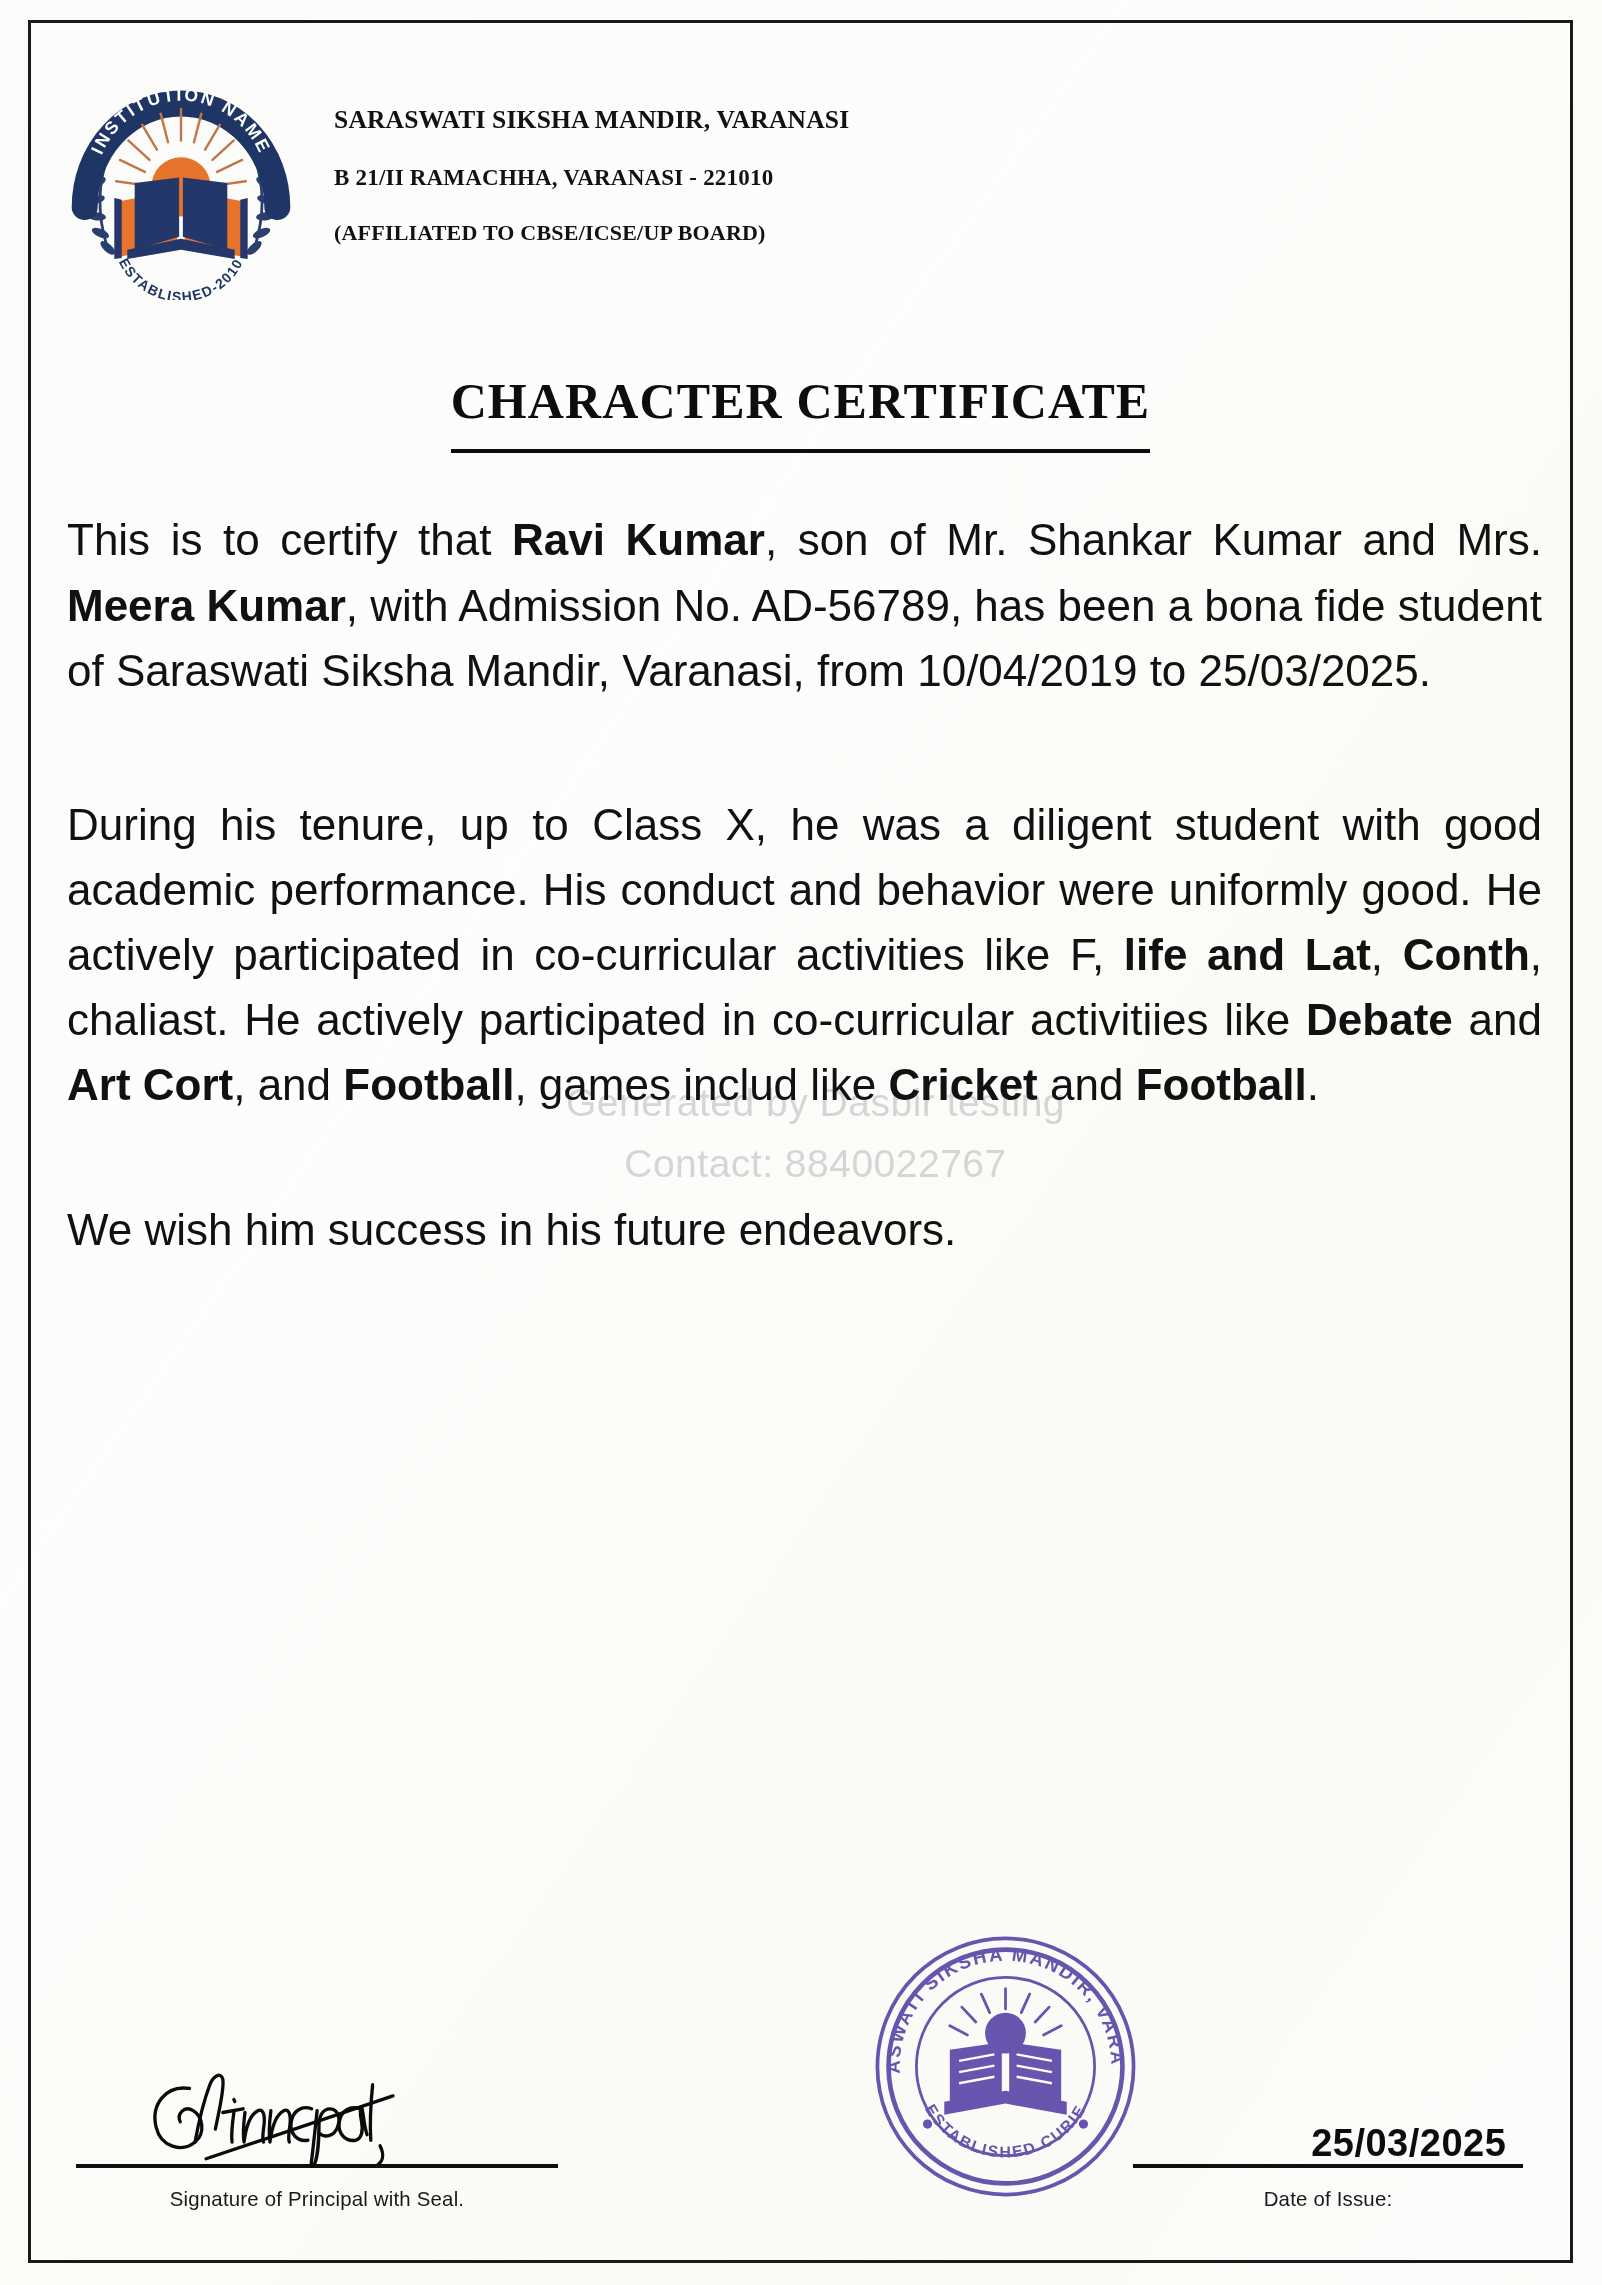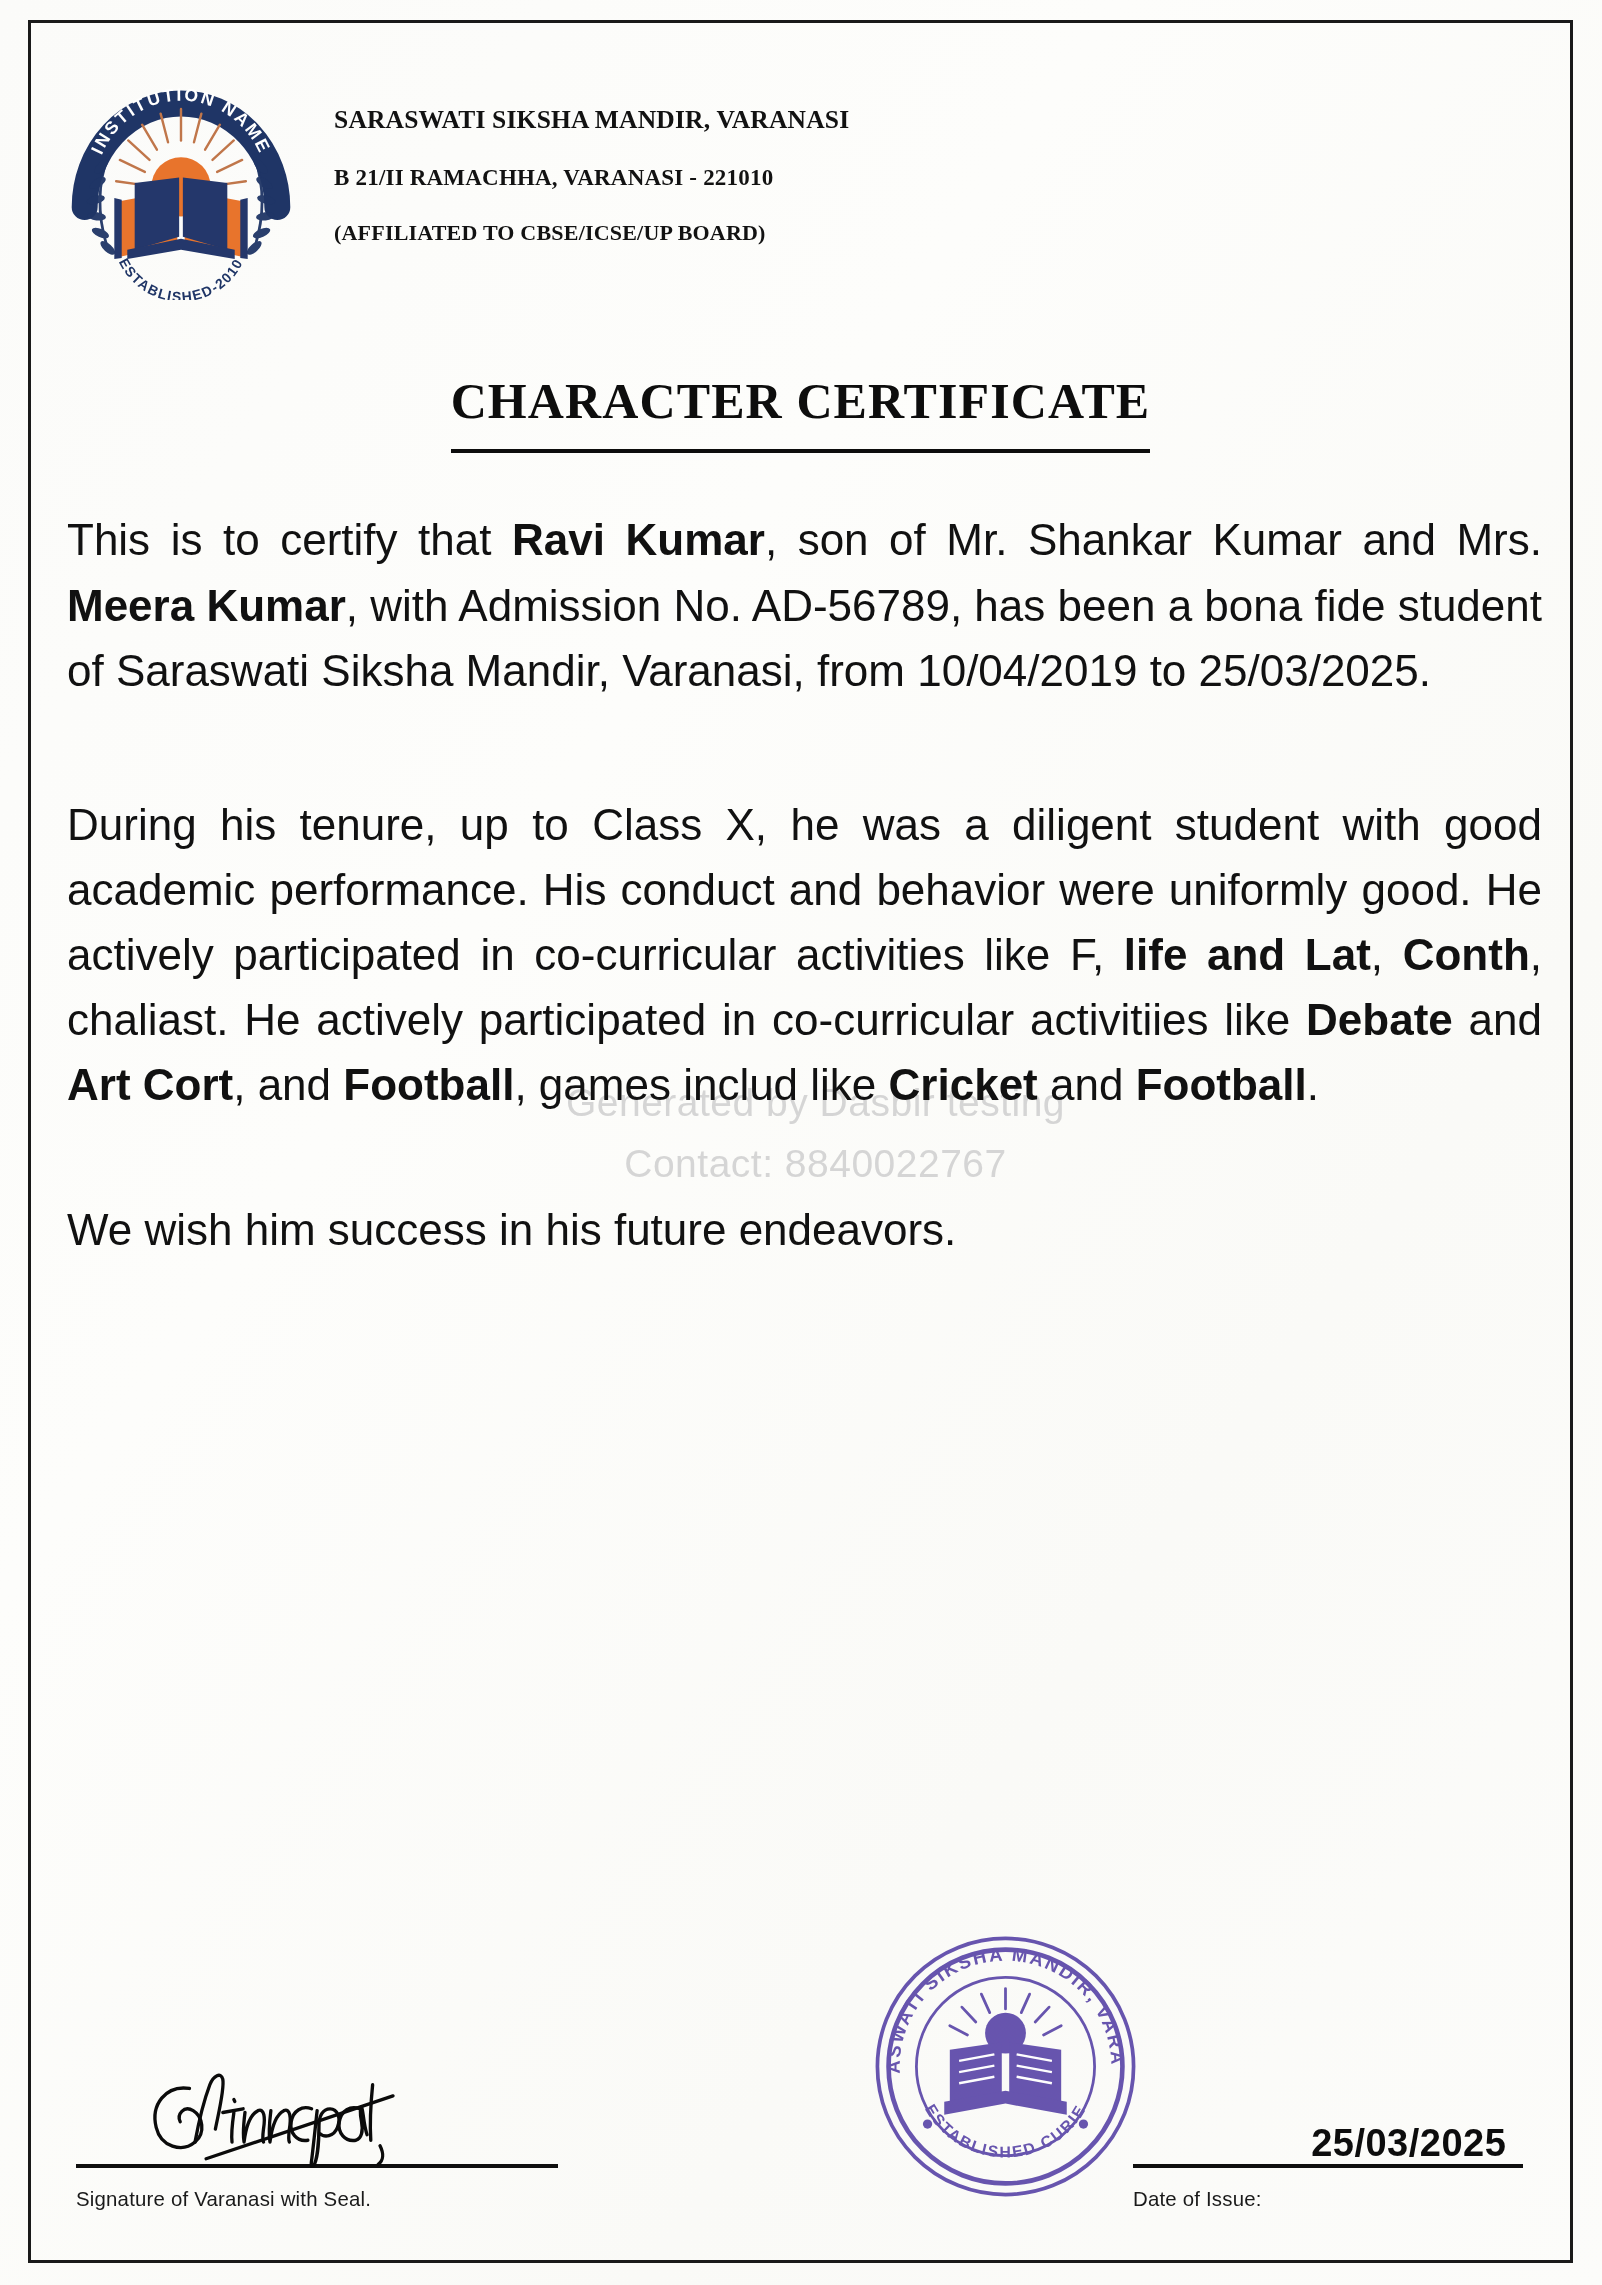--- a/index.html
+++ b/index.html
@@ -163,21 +163,21 @@
     position: absolute;
     bottom: 52px;
     left: 48px;
     width: 1447px;
     display: flex;
     justify-content: space-between;
   }
   .sig-col {
     width: 390px;
     position: relative;
-    text-align: left;
+    text-align: center;
   }
   .sig-col.mid { width: 482px; }
   .sig-line {
     border-top: 4.6px solid #0f0f0f;
     width: 100%;
     margin-bottom: 20.4px;
   }
   .sig-label {
     font-family: "Liberation Sans", sans-serif;
     font-size: 20.4px;
@@ -385,21 +385,21 @@
               <path d="M 184 56 C 174 52 164 58 162 70 C 160 82 168 92 180 90"></path>
               <path d="M 190 58 C 188 76 186 96 184 112 C 183 118 184 120 186 118 C 190 112 192 92 192 74 C 192 64 196 56 204 56 C 212 56 216 66 212 76 C 208 86 198 88 192 82"></path>
               <path d="M 236 56 C 226 52 216 58 214 70 C 212 82 220 92 232 90 C 238 88 240 80 238 70 C 236 60 236 56 238 54 C 240 58 240 72 244 84"></path>
               <path d="M 250 30 C 248 50 247 74 248 90"></path>
               <path d="M 258 96 C 262 104 262 112 256 116"></path>
               <path d="M 70 110 L 272 42"></path>
             </g>
           </svg>
         </div>
         <div class="sig-line"></div>
-        <div class="sig-label">Signature of Varanasi with Seal.</div>
+        <div class="sig-label">Signature of Principal with Seal.</div>
       </div>
 
       <div class="sig-col">
         <div class="date-value">25/03/2025</div>
         <div class="sig-line"></div>
         <div class="sig-label">Date of Issue:</div>
       </div>
     </div>
 
   </div>

